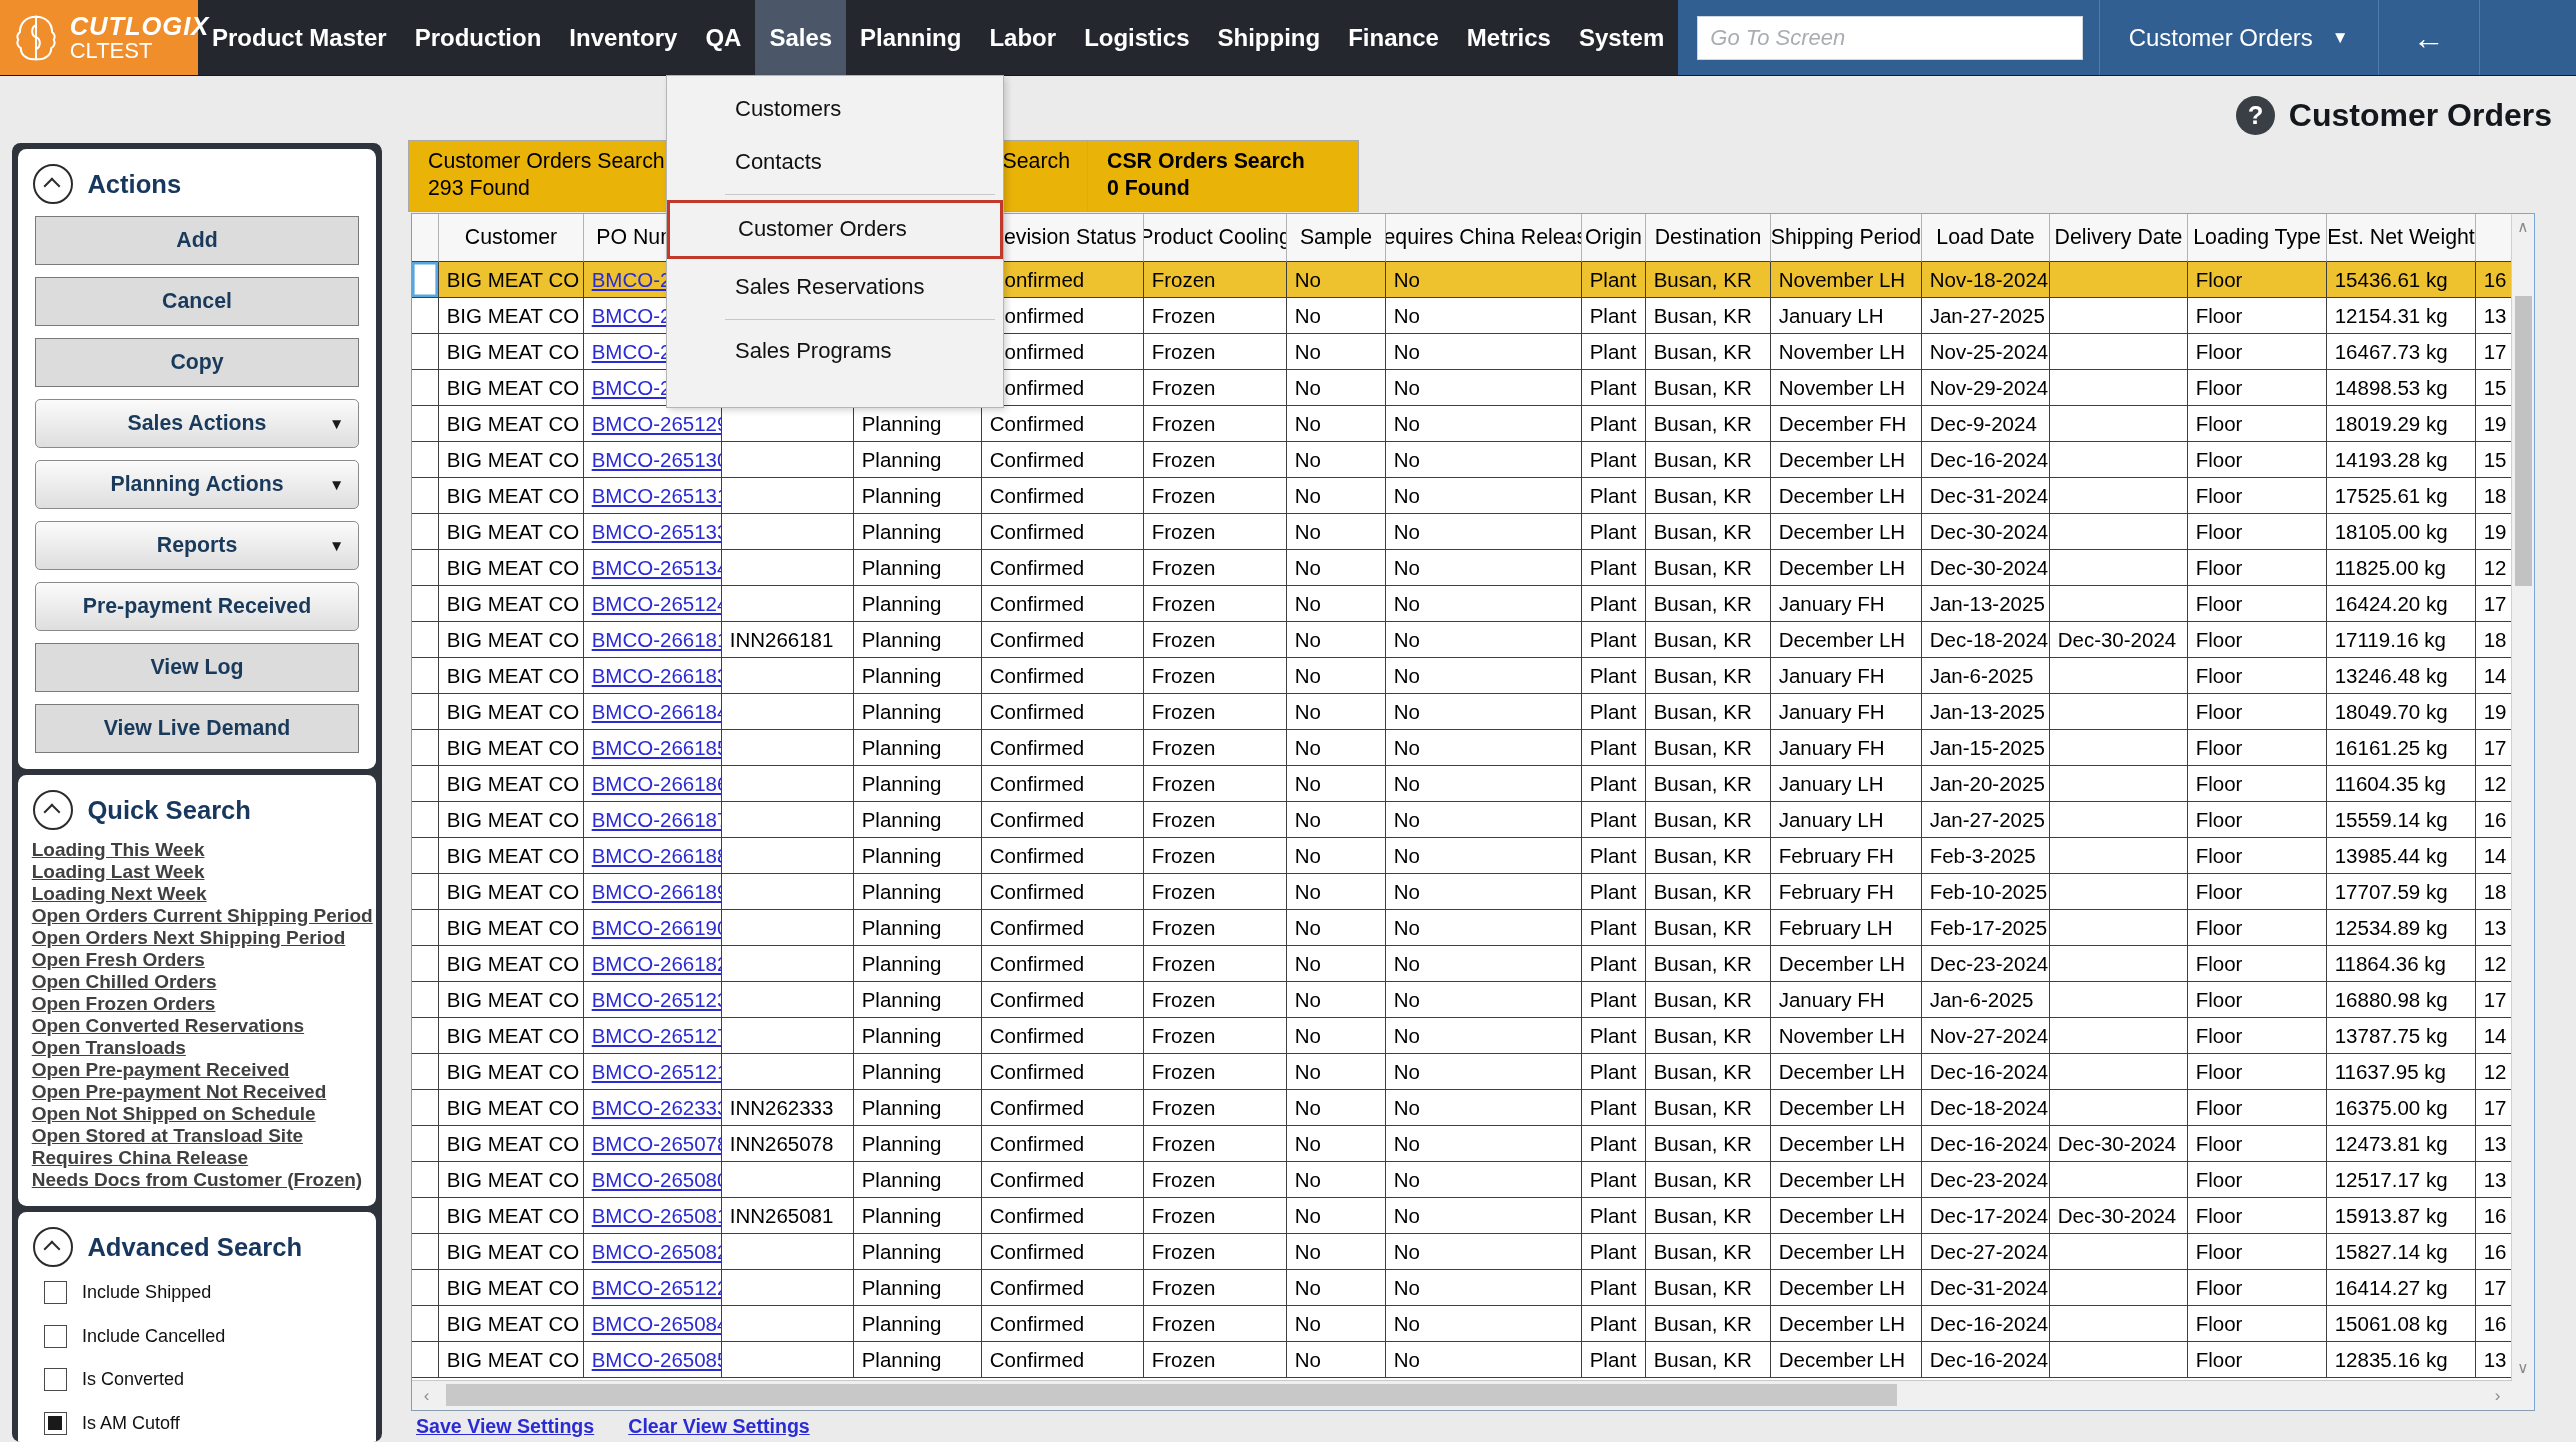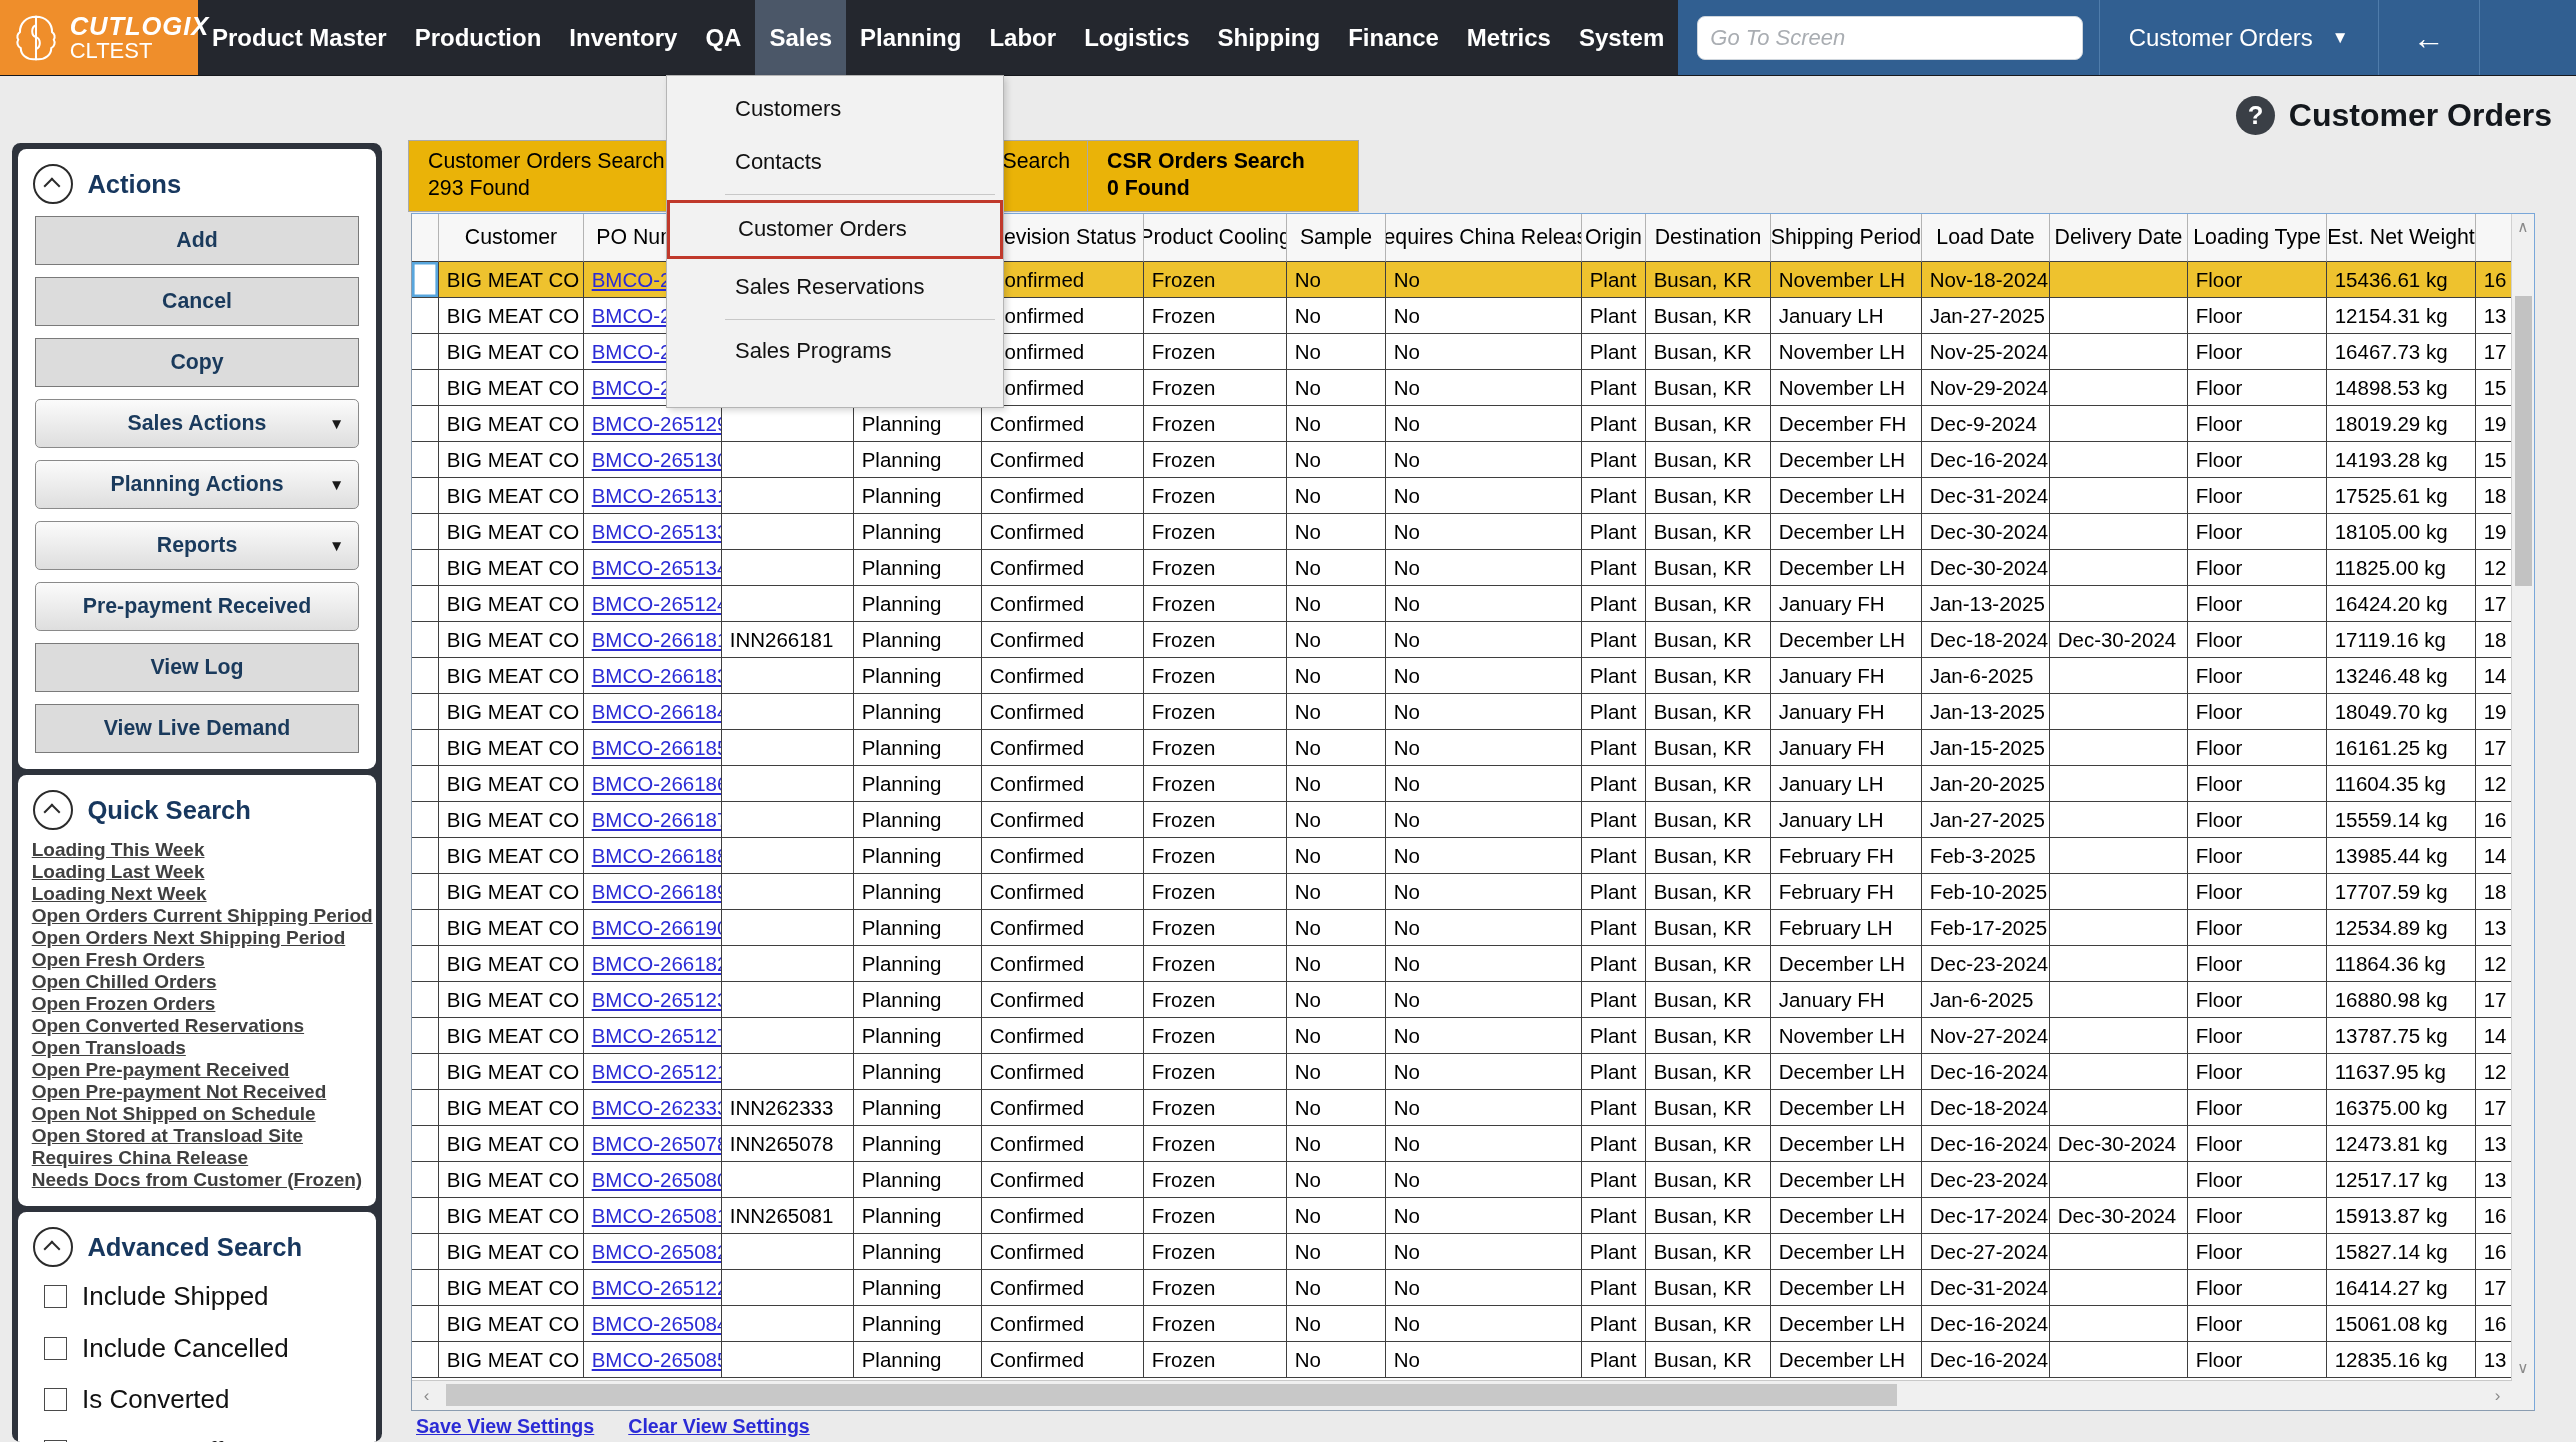--- a/index.html
+++ b/index.html
@@ -14,21 +14,21 @@
   .logo-block{width:198px;background:#ef8e2b;display:flex;align-items:center;gap:12px;padding-left:13.7px;box-sizing:border-box;flex:0 0 auto;}
   .logo-icon svg{display:block;}
   .logo-text{color:#fff;line-height:1.05;}
   .logo-title{font-size:25.6px;font-weight:bold;font-style:italic;letter-spacing:0.9px;}
   .logo-sub{font-size:22px;font-weight:400;}
   .nav{display:flex;align-items:stretch;flex:0 0 auto;}
   .nav-item{color:#fff;font-size:24px;font-weight:bold;display:flex;align-items:center;padding:0 14px;cursor:pointer;}
   .nav-item.active{background:#4b5768;}
   .top-right{margin-left:auto;background:#315f91;display:flex;align-items:center;flex:0 0 auto;width:1020px;box-sizing:border-box;}
   .goto-wrap{padding:0 15.4px 0 19px;display:flex;align-items:center;height:100%;border-right:1.7px solid #4f7cab;}
-  .goto-input{width:386px;height:44px;border:0.9px solid #cfd6dd;border-radius:8px;font-size:22px;font-style:italic;color:#ec4899;padding:12px 12px;box-sizing:border-box;font-family:"Liberation Sans",sans-serif;}
+  .goto-input{width:386px;height:44px;border:0.9px solid #cfd6dd;border-radius:0;font-size:22px;font-style:italic;color:#ec4899;padding:12px 12px;box-sizing:border-box;font-family:"Liberation Sans",sans-serif;}
   .goto-input::placeholder{color:#a9adb2;font-style:italic;}
   .screen-select{display:flex;align-items:center;gap:19px;color:#fff;font-size:24px;padding:0 29px;height:100%;border-right:1.7px solid #4f7cab;cursor:pointer;}
   .screen-caret{font-size:17px;}
   .nav-btns{display:flex;align-items:center;gap:39px;padding:0 34px;height:100%;border-right:1.7px solid #4f7cab;}
   .nav-btn{color:#fff;font-size:32px;line-height:1;cursor:pointer;}
   
   .page-title{position:absolute;top:96px;right:24px;display:flex;align-items:center;gap:13.7px;z-index:5;}
   .help-badge{width:39px;height:39px;border-radius:50%;background:#3a3f46;color:#fff;font-size:25.6px;font-weight:bold;display:flex;align-items:center;justify-content:center;}
   .page-title-text{font-size:32px;font-weight:bold;color:#14181d;}
   
@@ -42,21 +42,21 @@
   .btn.flat{background:#dcdcdc;border:1.7px solid #7a7a7a;}
   .btn.dropdown,.btn.raised{background:linear-gradient(#fbfbfb,#dedede);border:0.9px solid #8a8a8a;border-radius:5.1px;}
   .btn .caret{display:none;position:absolute;right:13.7px;font-size:15.4px;color:#1a1a1a;}
   .btn.dropdown .caret{display:block;}
   .quick-links{margin-top:3.4px;}
   .q-link{font-size:19px;font-weight:bold;color:#404040;text-decoration:underline;line-height:22px;white-space:nowrap;cursor:pointer;}
   .checks{margin-top:13.7px;}
   .check-row{display:flex;align-items:center;gap:15.4px;margin:0 0 20.5px 12px;}
   .checkbox{width:23px;height:23px;border:1.7px solid #4a4a4a;background:#fff;box-sizing:border-box;position:relative;flex:0 0 auto;cursor:pointer;}
   .check-row.checked .checkbox::after{content:"";position:absolute;left:3.4px;top:3.4px;right:3.4px;bottom:3.4px;background:#1a1a1a;}
-  .check-label{font-size:26px;color:#111;}
+  .check-label{font-size:18px;color:#111;}
   
   .tabs{position:absolute;left:408px;top:140px;height:72px;display:flex;z-index:1;}
   .tab{background:#eab308;border:0.9px solid #a9a9a9;box-sizing:border-box;padding:6.8px 0 0 19px;font-size:21.3px;color:#000;line-height:27px;cursor:pointer;}
   .tab .l2{font-size:21.3px;}
   .tab.t1{width:267px;}
   .tab.t2{width:413px;text-align:right;padding-right:17px;box-sizing:border-box;border-left:none;}
   .tab.t3{width:271px;font-weight:bold;border-left:none;}
   
   .grid-outer{position:absolute;left:411px;top:213px;width:2124px;height:1198px;background:#f0f0f0;border:0.9px solid #8a9cb0;border-top:1.7px solid #79a7d9;border-right:1.7px solid #79a7d9;box-sizing:border-box;}
   .grid-clip{position:absolute;left:0;top:0;right:22px;bottom:29px;overflow:hidden;background:#fff;}

